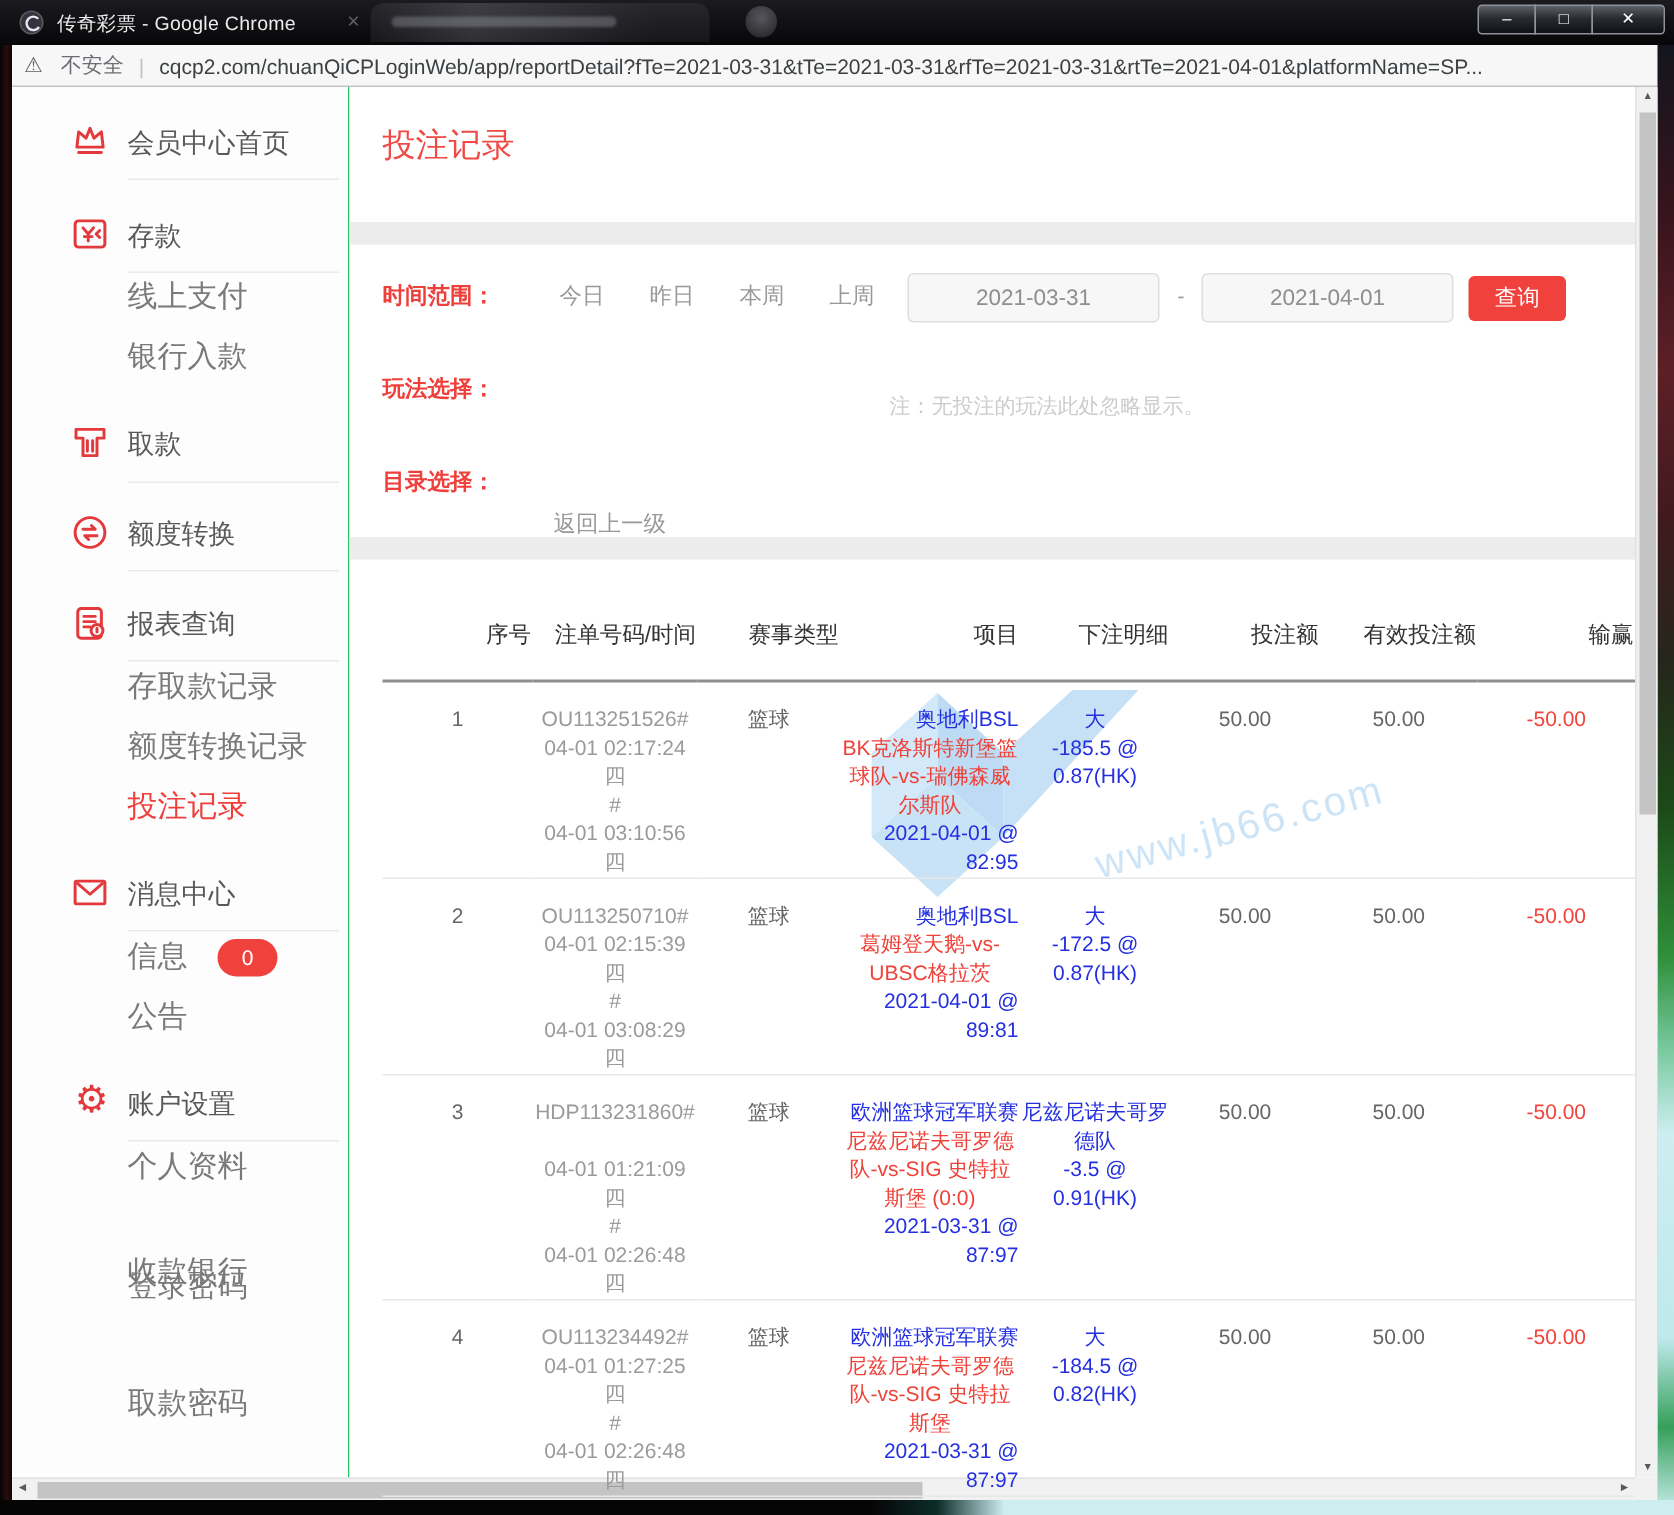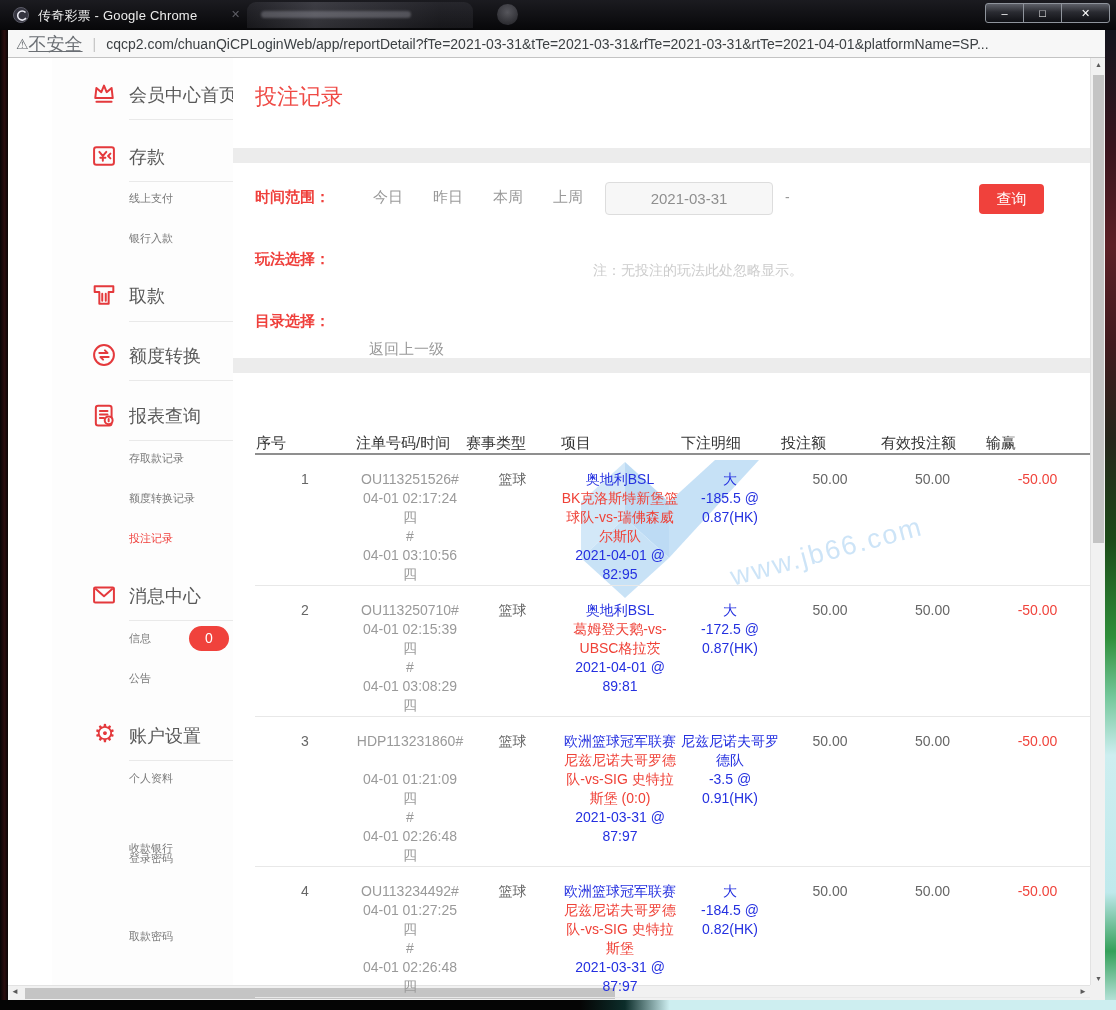--- a/index.html
+++ b/index.html
@@ -23,39 +23,39 @@
   .win-btns{position:absolute;right:6px;top:3px;display:flex;}
   .win-btn{width:39px;height:20px;margin-left:-1px;border:1px solid #8f949c;
     background:linear-gradient(rgba(150,155,165,.55),rgba(70,73,82,.45) 45%,rgba(18,20,26,.55));
     color:#fff;font-size:11px;line-height:18px;text-align:center;}
   .win-btn.first{border-radius:3px 0 0 3px;}
   .win-btn.close{width:49px;border-radius:0 3px 3px 0;}
 
   .addressbar{position:absolute;left:0;top:30px;width:1116px;height:28px;background:#f7f7f7;
     border-bottom:1px solid #c3c3c3;display:flex;align-items:center;}
   .warn-icon{margin-left:16px;font-size:14px;color:#5f6368;}
-  .sec-label{margin-left:0;font-size:18px;color:#6b6f74;text-decoration:underline;}
+  .sec-label{margin-left:12px;font-size:14px;color:#6b6f74;}
   .url-sep{margin:0 10px;color:#c2c2c2;font-size:14px;}
   .url-text{font-size:14px;color:#3c4043;white-space:nowrap;}
 
   
   .b-left{position:absolute;left:0;top:30px;width:8px;height:980px;
     background:linear-gradient(90deg,#050404,#2a0d0e 55%,#0a0606);}
   .b-right{position:absolute;left:1105px;top:30px;width:11px;height:980px;
     background:linear-gradient(180deg,#13151e 0%,#39141d 12%,#5c2026 22%,#411a1e 32%,#25261b 42%,#1c4a18 52%,#2f8f3a 62%,#74c79a 68%,#cdeef0 74%,#bfe9ec 88%,#35a05a 94%,#cdeef0 100%);}
   .b-bottom{position:absolute;left:0;top:1000px;width:1116px;height:10px;
     background:linear-gradient(90deg,#050505 0%,#050505 52%,#0c2d2a 56%,#cdeef0 60%,#cdeef0 100%);}
 
   
   .app{position:absolute;left:8px;top:58px;width:1097px;height:942px;background:#fff;overflow:hidden;}
 
   
-  .sidebar{position:absolute;left:0;top:0;width:225px;height:100%;background:#fdfdfd;border-right:1px solid #22c55e;margin-left:44px;}
+  .sidebar{position:absolute;left:0;top:0;width:225px;height:100%;background:#fdfdfd;border-right:1px solid #22c55e;}
   .mi{position:absolute;left:77px;font-size:18px;color:#595959;line-height:30px;cursor:pointer;white-space:nowrap;}
-  .si{position:absolute;left:77px;font-size:11px;color:#7a7a7a;line-height:22px;cursor:pointer;white-space:nowrap;}
+  .si{position:absolute;left:77px;font-size:20px;color:#7a7a7a;line-height:22px;cursor:pointer;white-space:nowrap;}
   .si.active{color:#ef3f3b;}
   .s-ico{position:absolute;left:38px;width:30px;height:30px;color:#e4393c;text-align:center;}
   .s-ico svg{display:block;}
   .gear-glyph{font-size:25px;line-height:28px;}
   .sdiv{position:absolute;left:77px;right:6px;height:1px;background:#e9e9e9;}
   .badge{position:absolute;left:137px;width:40px;height:25px;border-radius:13px;background:#f0423c;
     color:#fff;font-size:14px;line-height:25px;text-align:center;}
 
   
   .main{position:absolute;left:225px;top:0;width:857px;height:100%;background:#fff;}
@@ -80,27 +80,27 @@
   
   .watermark{position:absolute;left:330px;top:382px;width:560px;height:220px;opacity:.5;pointer-events:none;z-index:1;}
   .wm-text{position:absolute;left:160px;top:48px;font-size:63px;letter-spacing:3px;color:#8abce9;
     -webkit-text-stroke:2px #aed4f2;white-space:nowrap;}
   .wm-url{position:absolute;left:168px;top:122px;font-size:27px;color:#9ccaf0;transform:rotate(-15deg);
     transform-origin:left center;letter-spacing:2px;}
 
   
   .tablewrap{position:absolute;left:0;top:348px;width:857px;z-index:2;}
   table.bets{border-collapse:collapse;table-layout:fixed;width:835px;margin-left:22px;}
-  table.bets th{height:48px;vertical-align:bottom;padding-bottom:0;font-weight:normal;
-    font-size:15px;color:#333;border-bottom:2px solid #8f8f8f;text-align:left;}
+  table.bets th{height:48px;vertical-align:bottom;padding-bottom:20px;font-weight:normal;
+    font-size:15px;color:#333;border-bottom:2px solid #8f8f8f;text-align:right;}
   table.bets td{vertical-align:top;padding-top:15px;font-size:14px;text-align:center;line-height:19px;}
   table.bets tr.row{border-bottom:1px solid #e8e8e8;}
   .c-num{color:#666;} .c-order{color:#9a9a9a;} .c-sport{color:#666;}
   .c-bet,.c-valid{color:#666;}
-  .blue{color:#2430e0;} .red-t{color:#ef4238;}
+  .blue{color:#2430e0;text-align:right;} .red-t{color:#ef4238;}
   .neg{color:#f0443c;} .pos{color:#2430e0;}
 
   
   .vscroll{position:absolute;right:0;top:0;width:15px;height:927px;background:#f1f1f1;border-left:1px solid #e2e2e2;}
   .vthumb{position:absolute;left:2px;top:17px;width:11px;height:468px;background:#c4c4c4;}
   .varr{position:absolute;left:0;width:15px;font-size:7px;color:#5a5a5a;text-align:center;cursor:pointer;}
   .hscroll{position:absolute;left:0;bottom:0;width:1082px;height:15px;background:#f1f1f1;border-top:1px solid #e2e2e2;}
   .hthumb{position:absolute;top:2px;left:17px;width:590px;height:11px;background:#c4c4c4;}
   .harr{position:absolute;top:1px;font-size:8px;color:#5a5a5a;cursor:pointer;}
   .corner{position:absolute;right:0;bottom:0;width:15px;height:15px;background:#f1f1f1;}
@@ -223,20 +223,21 @@
       <div class="page-title">投注记录</div>
       <div class="graybar gb1"></div>
 
       <div class="flabel" style="top:130px">时间范围：</div>
       <span class="qrange" style="left:140px;top:130px">今日</span>
       <span class="qrange" style="left:200px;top:130px">昨日</span>
       <span class="qrange" style="left:260px;top:130px">本周</span>
       <span class="qrange" style="left:320px;top:130px">上周</span>
       <div class="dateinput" style="left:372px">2021-03-31</div>
       <span class="datesep">-</span>
+      <div class="dateinput" style="left:568px">2021-04-01</div>
       <div class="query-btn">查询</div>
 
       <div class="flabel" style="top:192px">玩法选择：</div>
       <div class="note">注：无投注的玩法此处忽略显示。</div>
 
       <div class="flabel" style="top:254px">目录选择：</div>
       <div class="dirlink">返回上一级</div>
 
       <div class="graybar gb2"></div>
 

